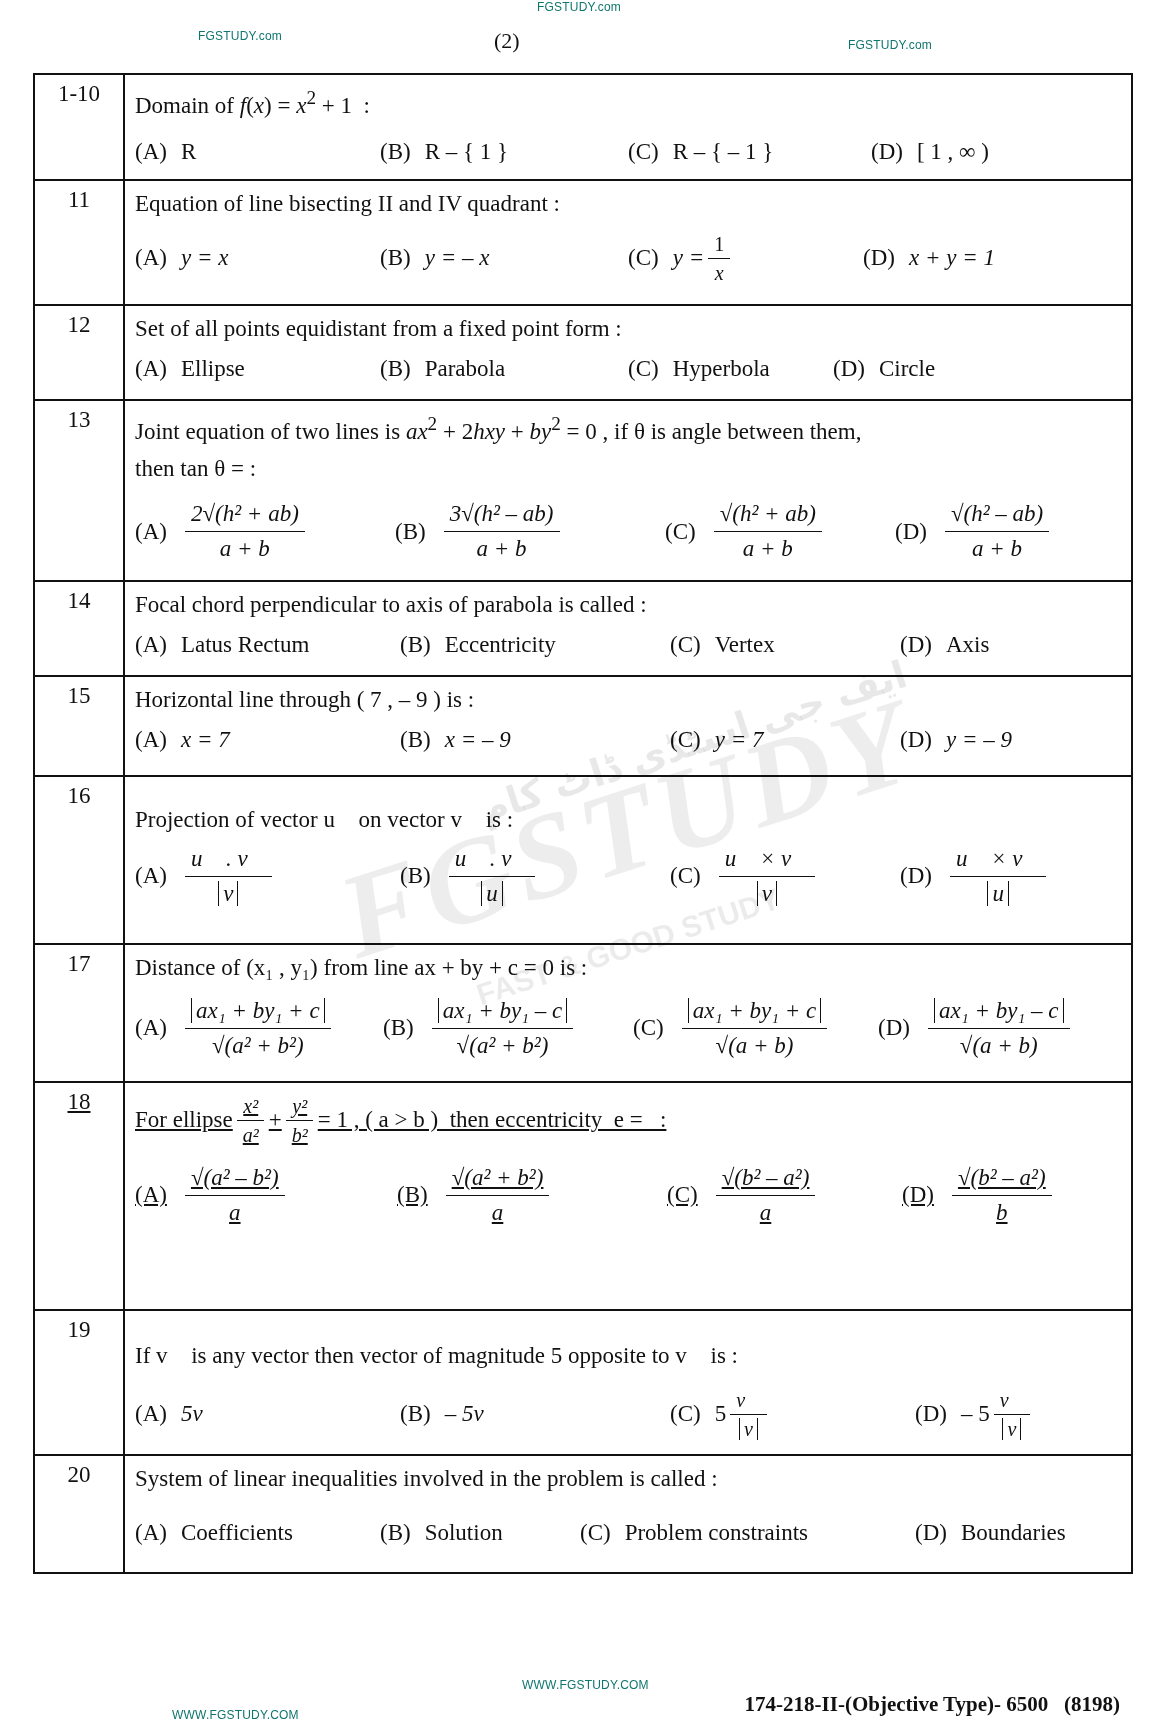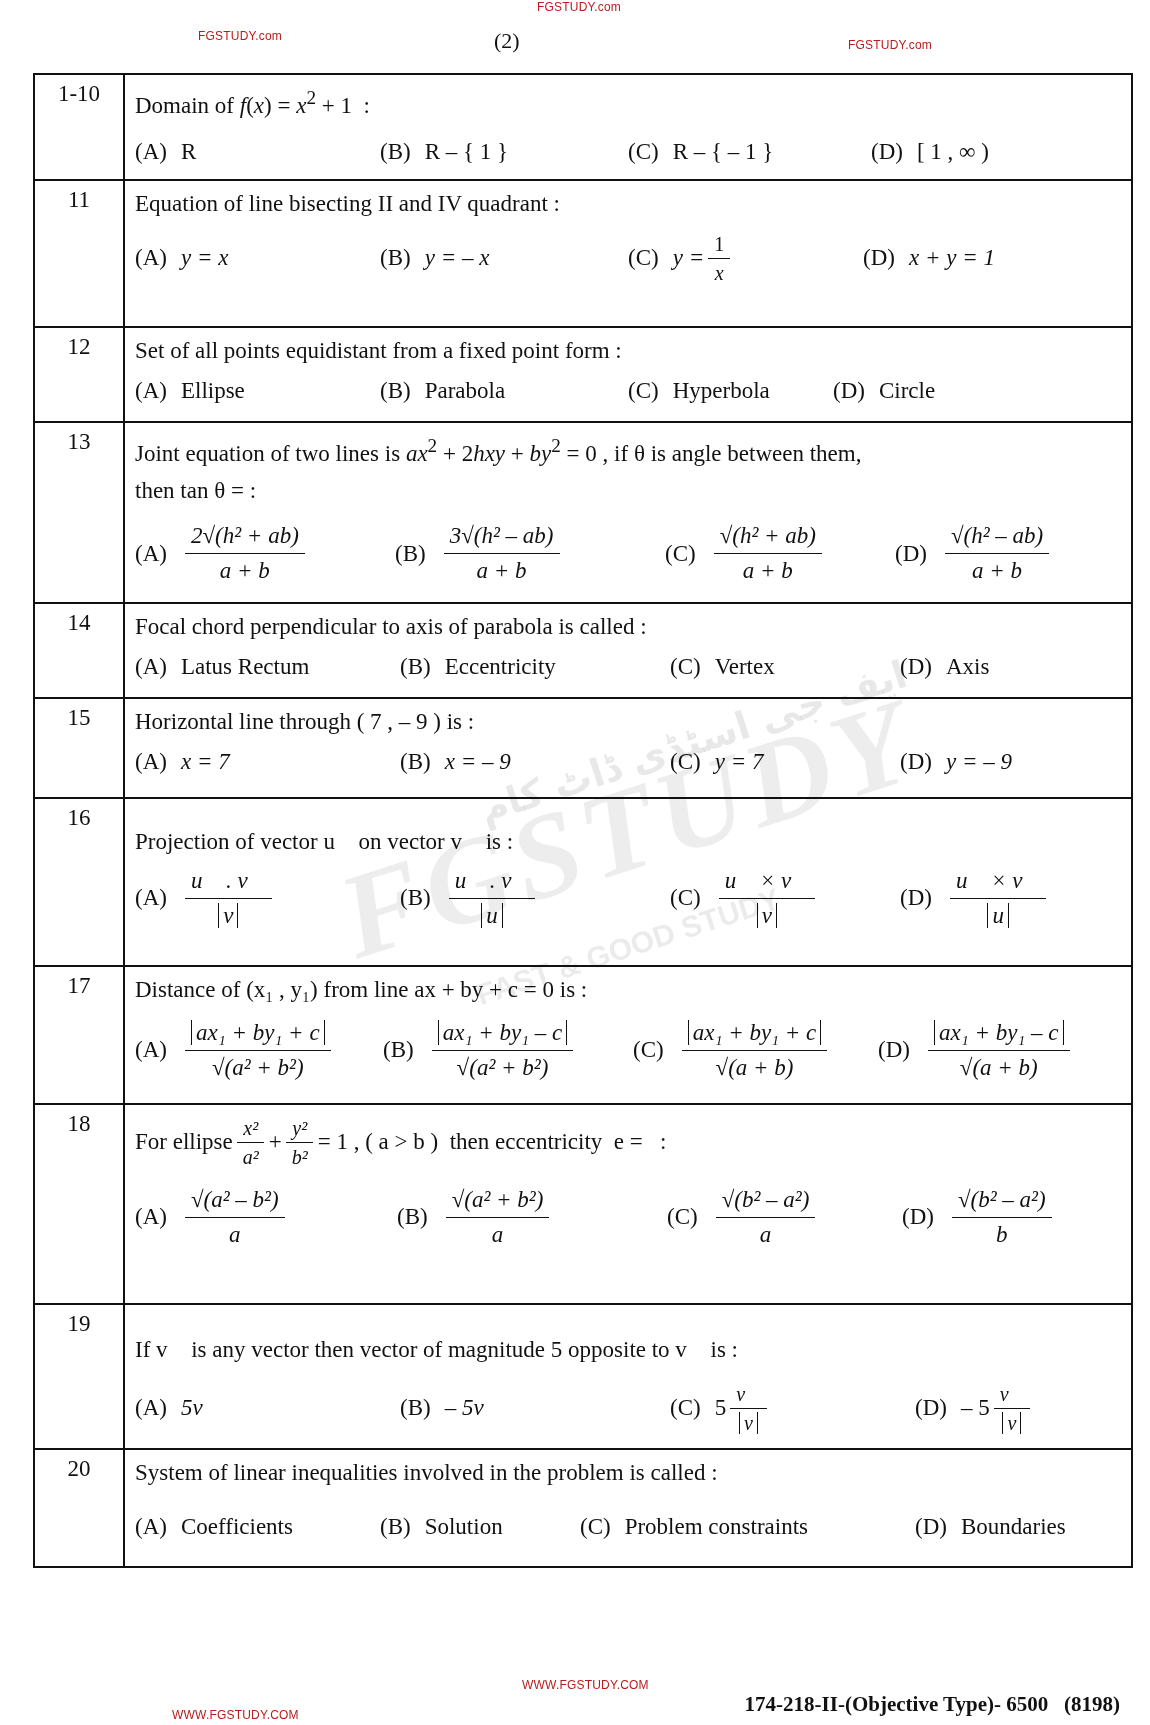--- a/index.html
+++ b/index.html
@@ -1,21 +1,21 @@
 <!DOCTYPE html>
 <html><head>
   <meta charset="utf-8">
   <style>
     html, body { margin: 0; padding: 0; }
     body {
       width: 1150px; height: 1725px; background: #ffffff; position: relative;
       font-family: "Liberation Serif", "DejaVu Serif", serif; color: #111;
       overflow: hidden;
     }
-    .wm-small { position: absolute; font-family: "Liberation Sans", "DejaVu Sans", sans-serif; font-size: 12px; color: #b91c1c; letter-spacing: 0.2px; }
+    .wm-small { position: absolute; font-family: "Liberation Sans", "DejaVu Sans", sans-serif; font-size: 12px; color: #0f766e; letter-spacing: 0.2px; }
     .page-num { position: absolute; left: 494px; top: 28px; font-size: 22px; }
     .footer-code { position: absolute; right: 30px; top: 1692px; font-size: 21px; font-weight: bold; white-space: pre; }
 
     table.q {
       position: absolute; left: 33px; top: 73px; width: 1100px;
       border-collapse: collapse; table-layout: fixed;
     }
     table.q td { border: 2px solid #111; vertical-align: top; padding: 1px; }
     td.num { width: 88px; text-align: center; font-size: 23px; padding-top: 6px !important; }
     td.body { padding: 6px 10px 0 10px !important; font-size: 23px; }
@@ -87,21 +87,21 @@
               <span class="txt">R – { – 1 }</span>
             </div>
         <div class="opt">
               <span class="lab">(D)</span>
               <span class="txt">[ 1 , ∞ )</span>
             </div>
       </div>
     </td>
   </tr>
 
-  <tr style="height:147px;">
+  <tr style="height:125px;">
     <td class="num">11</td>
     <td class="body">
       <div class="stem">Equation of line bisecting II and IV quadrant  :</div>
       <div class="opts" style="margin-top:14px;">
         <div class="opt" style="width:245px;">
               <span class="lab">(A)</span>
               <i class="m txt">y = x</i>
             </div>
         <div class="opt" style="width:248px;">
               <span class="lab">(B)</span>
@@ -305,21 +305,21 @@
               <span class="lab">(D)</span>
               <span class="frac">
                 <i class="m n"><span class="abs">ax₁ + by₁ – c</span></i>
                 <i class="m d">√(a + b)</i>
               </span>
             </div>
       </div>
     </td>
   </tr>
 
-  <tr style="height:200px;">
+  <tr style="height:228px;text-decoration:underline;">
     <td class="num">18</td>
     <td class="body">
       <div class="stem" style="margin-top:4px; display:flex; align-items:center;">
         <span>For ellipse</span>
         <span class="frac sm">
               <i class="m n">x²</i>
               <i class="m d">a²</i>
             </span>
         <span>+</span>
         <span class="frac sm">

